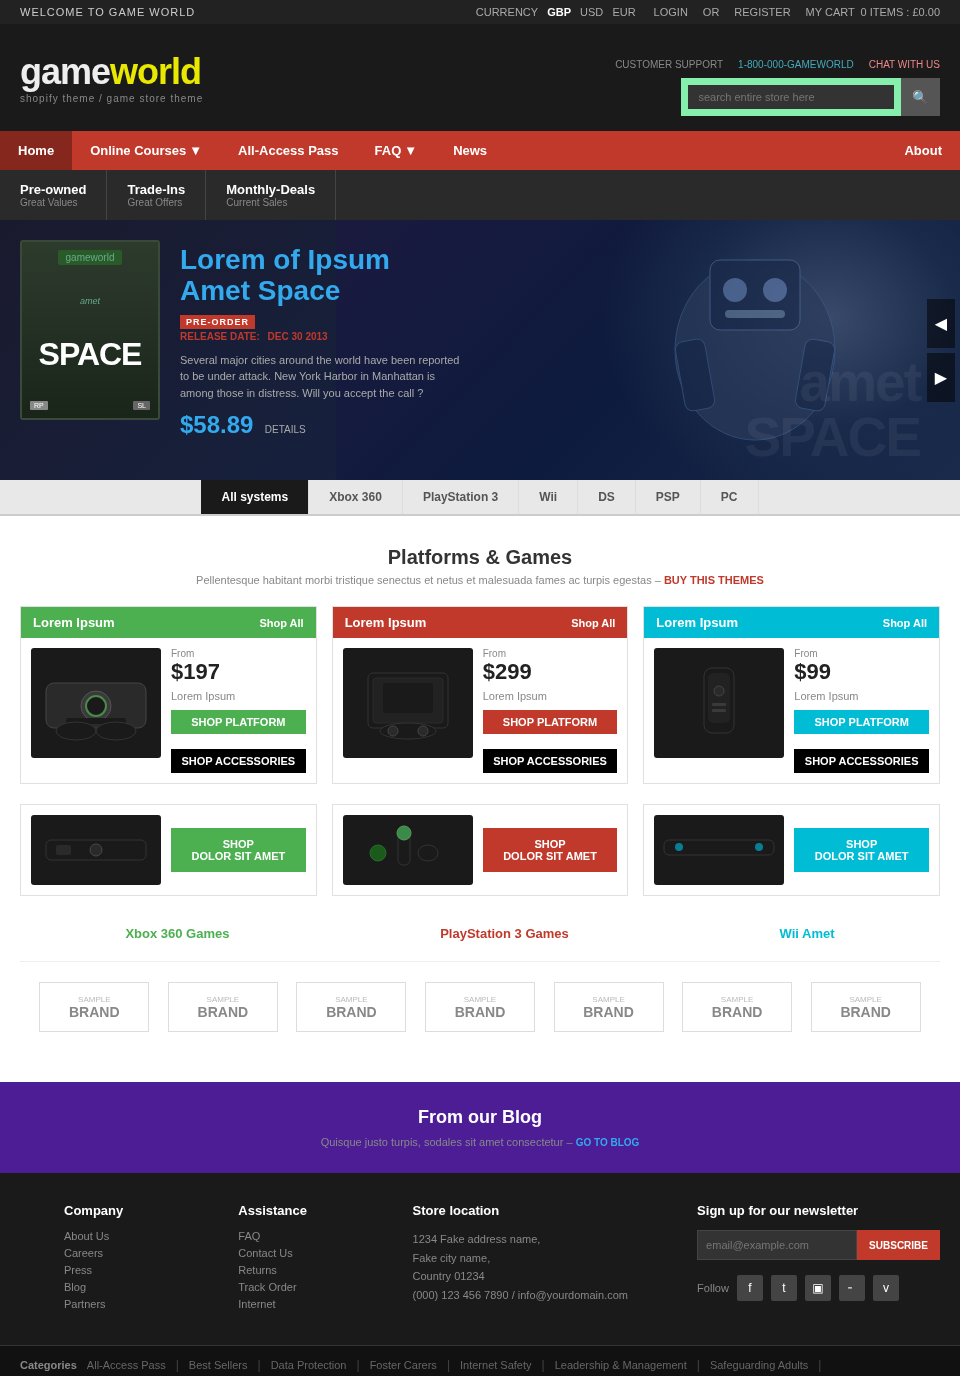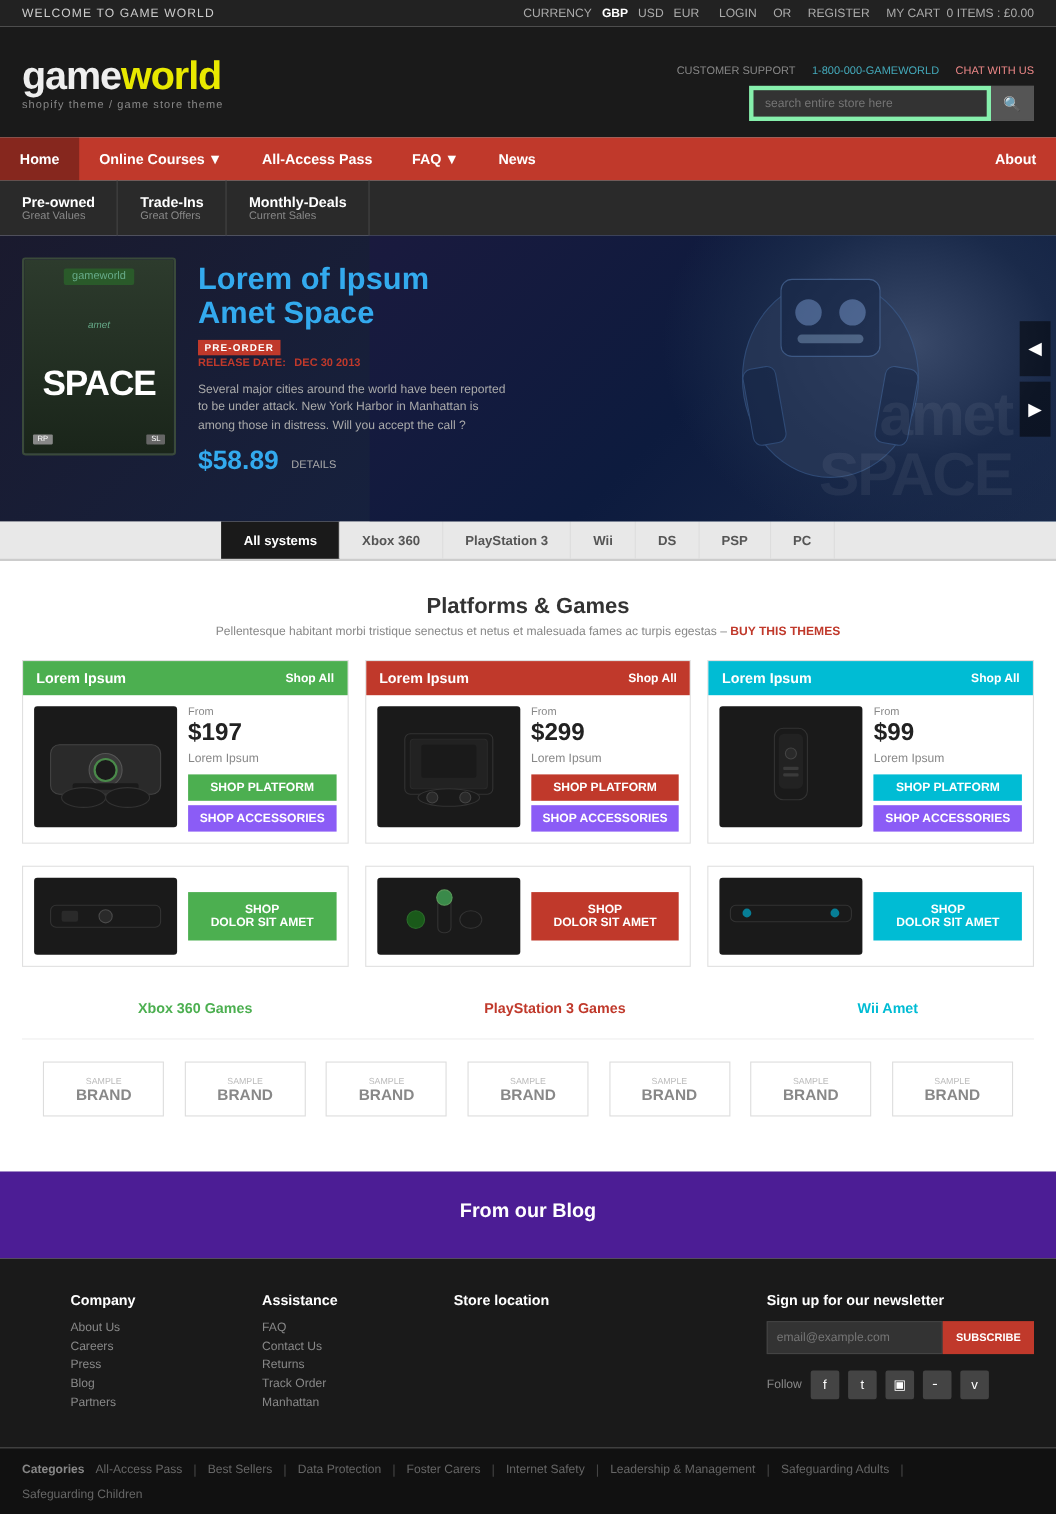--- a/index.html
+++ b/index.html
@@ -16,21 +16,21 @@
     .header { background: #1a1a1a; padding: 15px 20px; display: flex; justify-content: space-between; align-items: center; }
     .logo { color: #fff; }
     .logo-main { font-size: 36px; font-weight: 900; letter-spacing: -1px; }
     .logo-main span { color: #e8e800; }
     .logo-sub { font-size: 10px; color: #888; letter-spacing: 1px; }
     .header-right { display: flex; flex-direction: column; align-items: flex-end; gap: 8px; margin-top: 20px; }
     .customer-support { display: flex; gap: 15px; font-size: 10px; color: #888; text-transform: uppercase; }
     .phone { color: #4ab; }
     .chat-link { color: #e88; cursor: pointer; }
     .search-bar { display: flex; }
-    .search-bar input { width: 220px; padding: 6px 10px; border: 4px solid #86efac; background: #333; color: #ccc; font-size: 11px; }
+    .search-bar input { width: 220px; padding: 6px 10px; border: 7px solid #86efac; background: #333; color: #ccc; font-size: 11px; }
     .search-bar button { background: #555; border: 1px solid #555; color: #fff; padding: 6px 10px; cursor: pointer; }
 
     
     .nav { background: #c0392b; display: flex; align-items: center; }
     .nav-item { color: #fff; padding: 12px 18px; text-decoration: none; font-size: 13px; font-weight: bold; cursor: pointer; white-space: nowrap; }
     .nav-item.active { background: rgba(0,0,0,0.3); }
     .nav-item.about { margin-left: auto; }
     .nav-dropdown { display: flex; align-items: center; gap: 3px; }
 
     
@@ -78,21 +78,21 @@
     .platform-img { width: 130px; height: 110px; background: #1a1a1a; display: flex; align-items: center; justify-content: center; border-radius: 3px; flex-shrink: 0; }
     .console-shape { width: 110px; height: 80px; }
     .platform-info { flex: 1; }
     .from-text { color: #888; font-size: 10px; }
     .platform-price { font-size: 22px; font-weight: bold; color: #222; }
     .platform-desc { color: #888; font-size: 11px; margin: 5px 0 8px; }
     .btn-platform { width: 100%; padding: 6px; font-size: 11px; font-weight: bold; color: #fff; border: none; cursor: pointer; margin-bottom: 4px; }
     .btn-platform.green { background: #4caf50; }
     .btn-platform.red { background: #c0392b; }
     .btn-platform.teal { background: #00bcd4; }
-    .btn-accessories { width: 100%; padding: 6px; font-size: 11px; font-weight: bold; color: #fff; background: #8b5cf6; border: none; cursor: pointer; }
+    .btn-accessories { width: 100%; padding: 6px; font-size: 11px; font-weight: bold; color: #fff; background: #000000; border: none; cursor: pointer; margin-top: 11px; }
 
     
     .accessories-row { display: flex; gap: 15px; margin-bottom: 20px; }
     .accessory-col { flex: 1; border: 1px solid #e0e0e0; padding: 10px; display: flex; gap: 10px; align-items: center; }
     .accessory-img { width: 130px; height: 70px; background: #1a1a1a; border-radius: 3px; display: flex; align-items: center; justify-content: center; flex-shrink: 0; }
     .accessory-btn-col { flex: 1; }
     .btn-shop-dolor { width: 100%; padding: 10px; font-size: 11px; font-weight: bold; color: #fff; border: none; cursor: pointer; }
     .btn-shop-dolor.green { background: #4caf50; }
     .btn-shop-dolor.red { background: #c0392b; }
     .btn-shop-dolor.teal { background: #00bcd4; }
@@ -456,41 +456,52 @@
     </div>
     <div class="brand-item">
       <div class="brand-sample">SAMPLE</div>
       <div class="brand-name">BRAND</div>
     </div>
   </div>
 </div>
 
 <div class="blog-section">
   <div class="blog-title">From our Blog</div>
+  <div class="blog-sub">
+    <span>Quisque justo turpis, sodales sit amet consectetur</span> –
+    <a class="blog-link">GO TO BLOG</a>
+  </div>
 </div>
 
 <div class="footer">
   <div class="footer-col">
     <div class="footer-heading">Company</div>
     <a class="footer-link">About Us</a>
     <a class="footer-link">Careers</a>
     <a class="footer-link">Press</a>
     <a class="footer-link">Blog</a>
     <a class="footer-link">Partners</a>
   </div>
   <div class="footer-col">
     <div class="footer-heading">Assistance</div>
     <a class="footer-link">FAQ</a>
     <a class="footer-link">Contact Us</a>
     <a class="footer-link">Returns</a>
     <a class="footer-link">Track Order</a>
-    <a class="footer-link">Manhattan</a>
+    <a class="footer-link">Internet</a>
   </div>
   <div class="footer-col footer-col-wide">
     <div class="footer-heading">Store location</div>
+    <div class="footer-text">
+      <span>1234 Fake address name</span>,<br>
+      <span>Fake city name</span>,<br>
+      <span>Country 01234</span><br>
+      <span>(000) 123 456 7890</span>
+      / <a class="footer-link" style="display:inline;">info@yourdomain.com</a>
+    </div>
   </div>
   <div class="footer-col footer-col-wide">
     <div class="footer-heading">Sign up for our newsletter</div>
     <div class="newsletter-form">
       <input class="newsletter-input" type="email" placeholder="email@example.com" style="">
       <button class="newsletter-btn">SUBSCRIBE</button>
     </div>
     <div class="follow-row">
       <span class="follow-label">Follow</span>
       <span class="social-icon">f</span>

